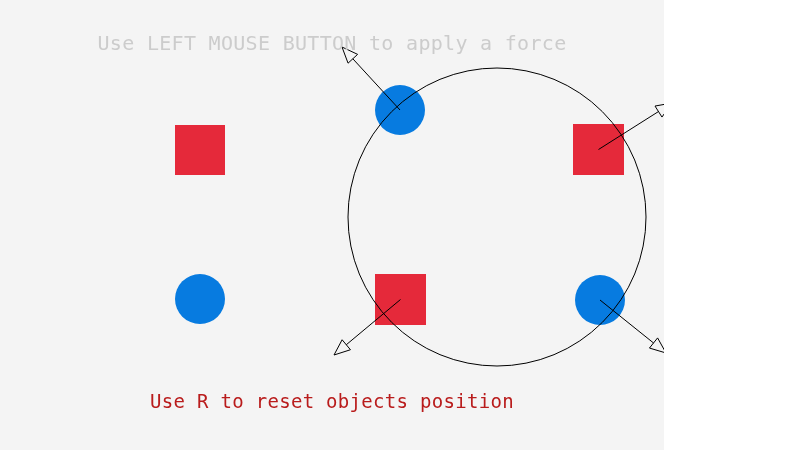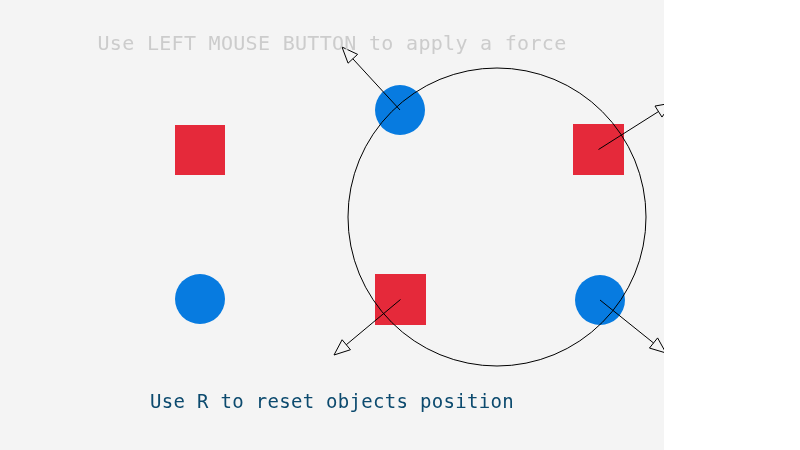--- a/index.html
+++ b/index.html
@@ -51,14 +51,14 @@
       <line x1="598.5" y1="149.5" x2="658.4787386231645" y2="111.55426740167141" stroke="#000000" stroke-width="1"></line>
       <polygon points="672,103 661.9539097550935,117.04727983601082 655.0035674912356,106.061254967332" fill="none" stroke="#000000" stroke-width="1"></polygon>
       <line x1="400.5" y1="299.5" x2="346.2839665711756" y2="344.7479677488685" stroke="#000000" stroke-width="1"></line>
       <polygon points="334,355 342.1190784691534,339.75760632932844 350.4488546731978,349.7383291684086" fill="none" stroke="#000000" stroke-width="1"></polygon>
       <line x1="400" y1="110" x2="352.8369515998818" y2="58.771171565388855" stroke="#000000" stroke-width="1"></line>
       <polygon points="342,47 357.618990048321,54.36865997793687 348.0549131514426,63.17368315284084" fill="none" stroke="#000000" stroke-width="1"></polygon>
       <line x1="600" y1="300" x2="653.5245614648861" y2="342.98184481271153" stroke="#000000" stroke-width="1"></line>
       <polygon points="666,353 649.4546859200502,348.0499917176016 657.594437009722,337.9136979078215" fill="none" stroke="#000000" stroke-width="1"></polygon>
     </svg>
   <div class="instruction top" style="color: rgb(204, 204, 204);">Use LEFT MOUSE BUTTON to apply a force</div>
-  <div class="instruction bottom" style="color: #0c4a6e;">Use R to reset objects position</div>
+  <div class="instruction bottom" style="color: #b91c1c;">Use R to reset objects position</div>
 </div>
 
 </body></html>

